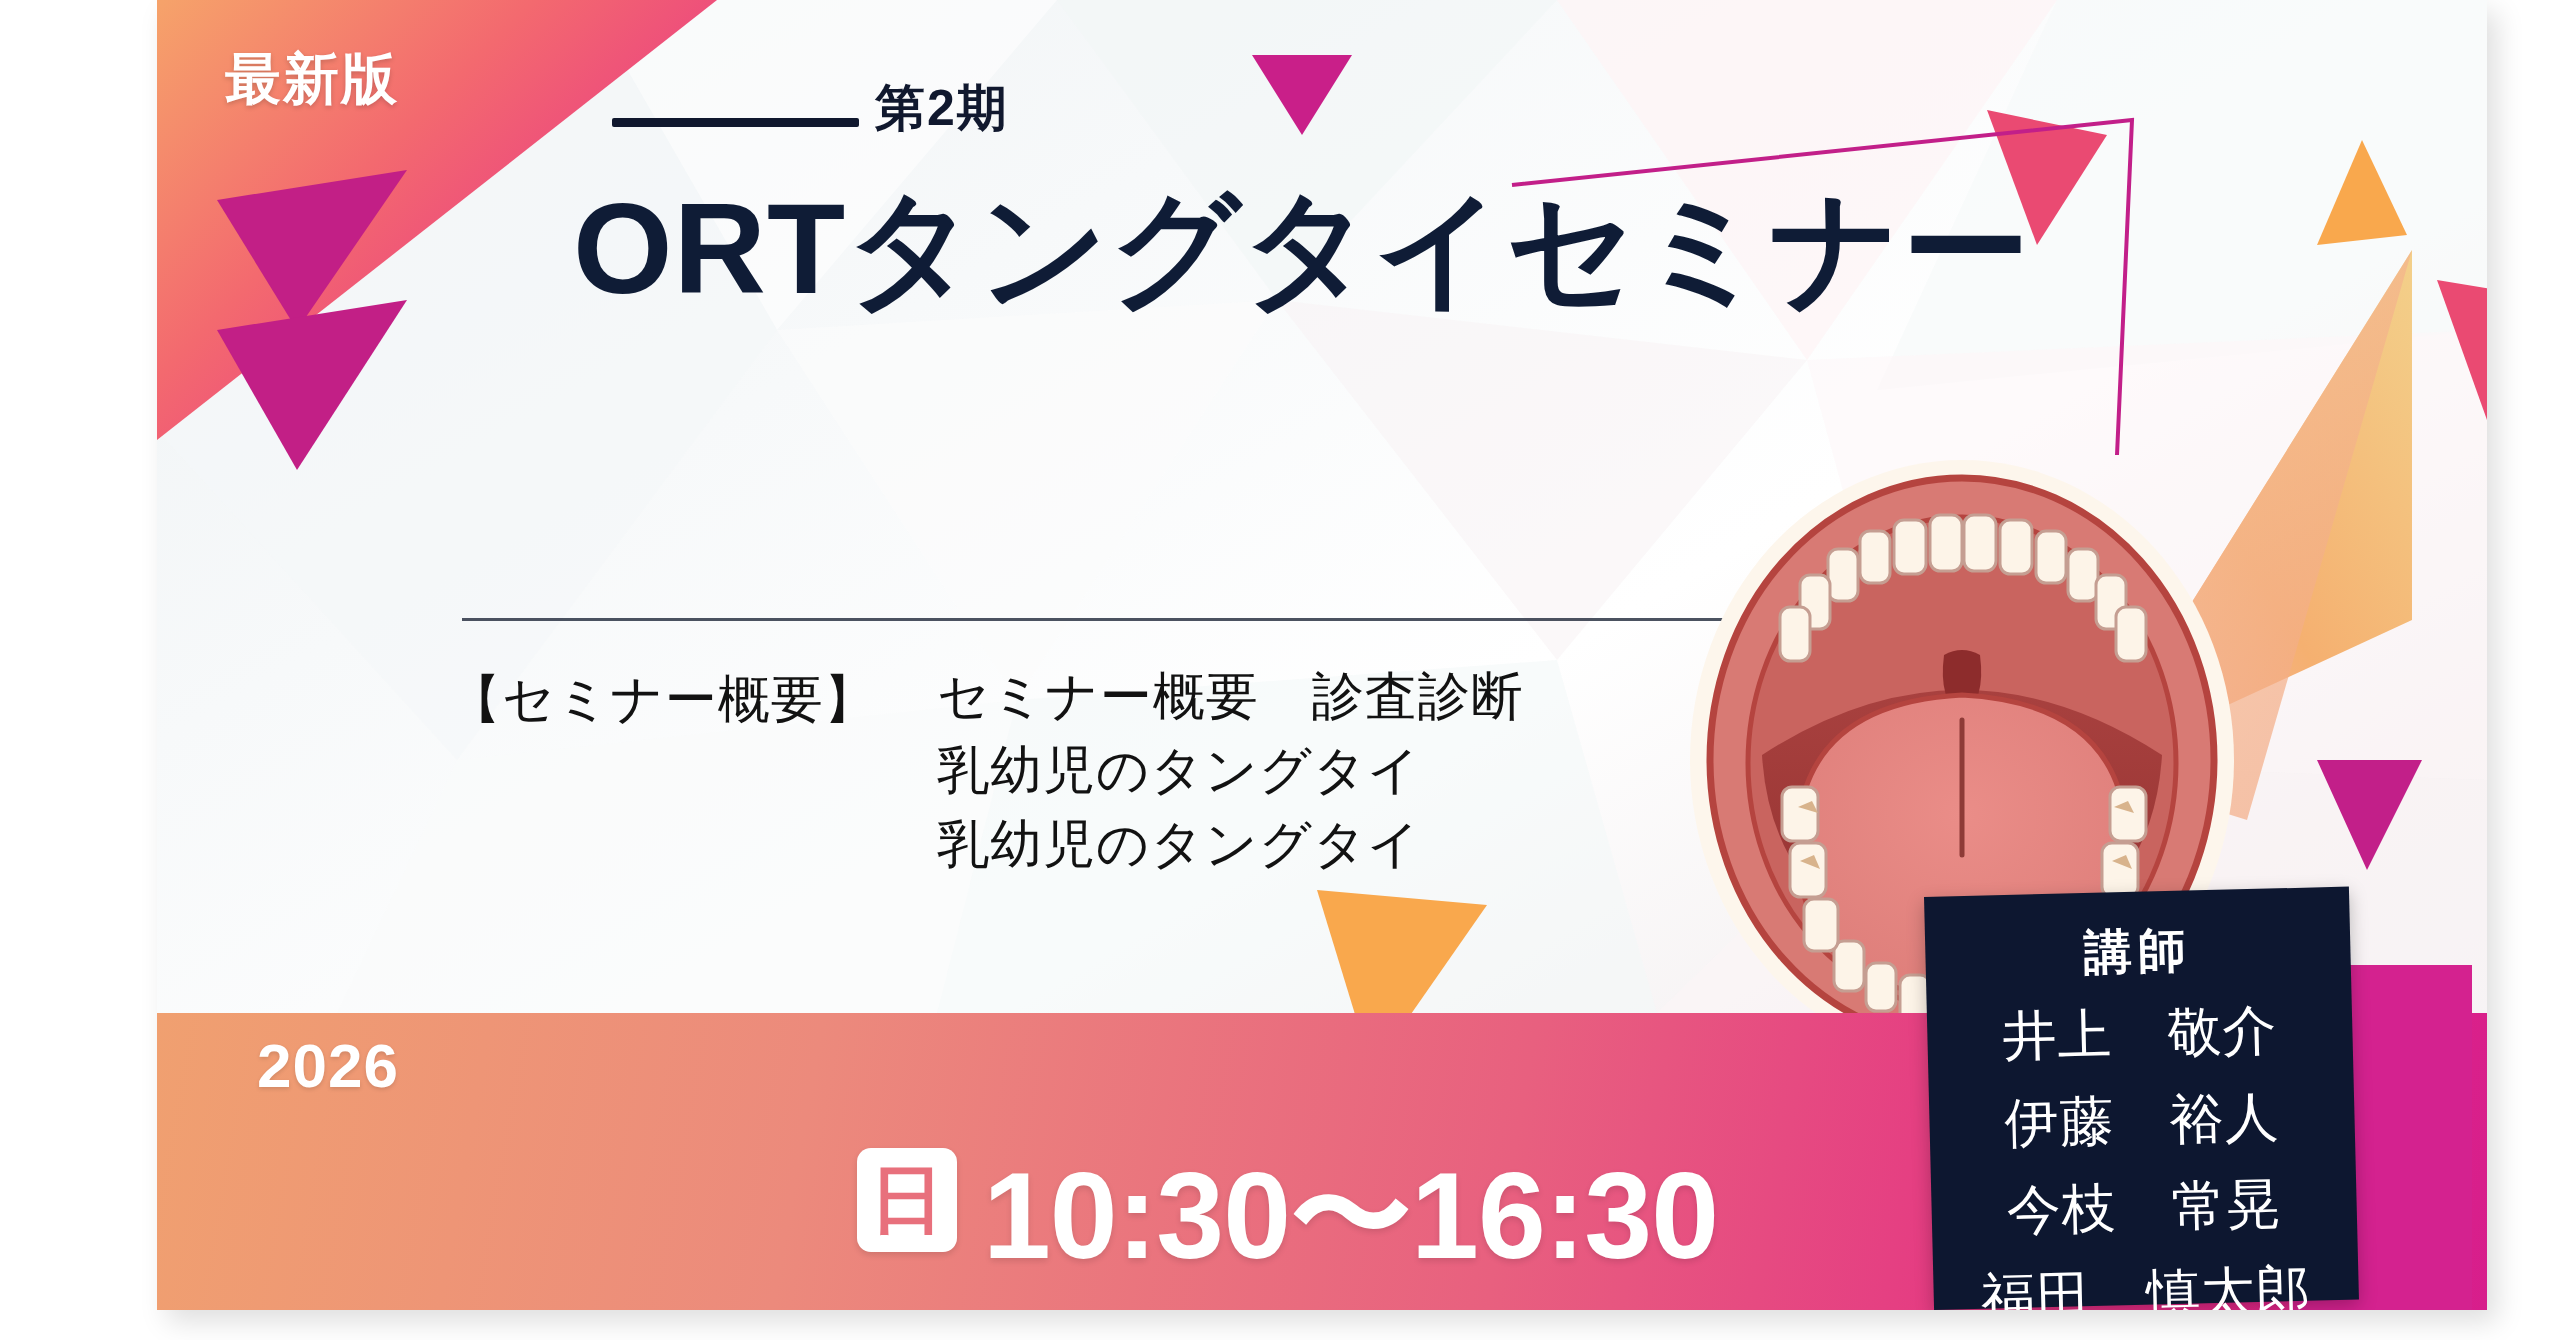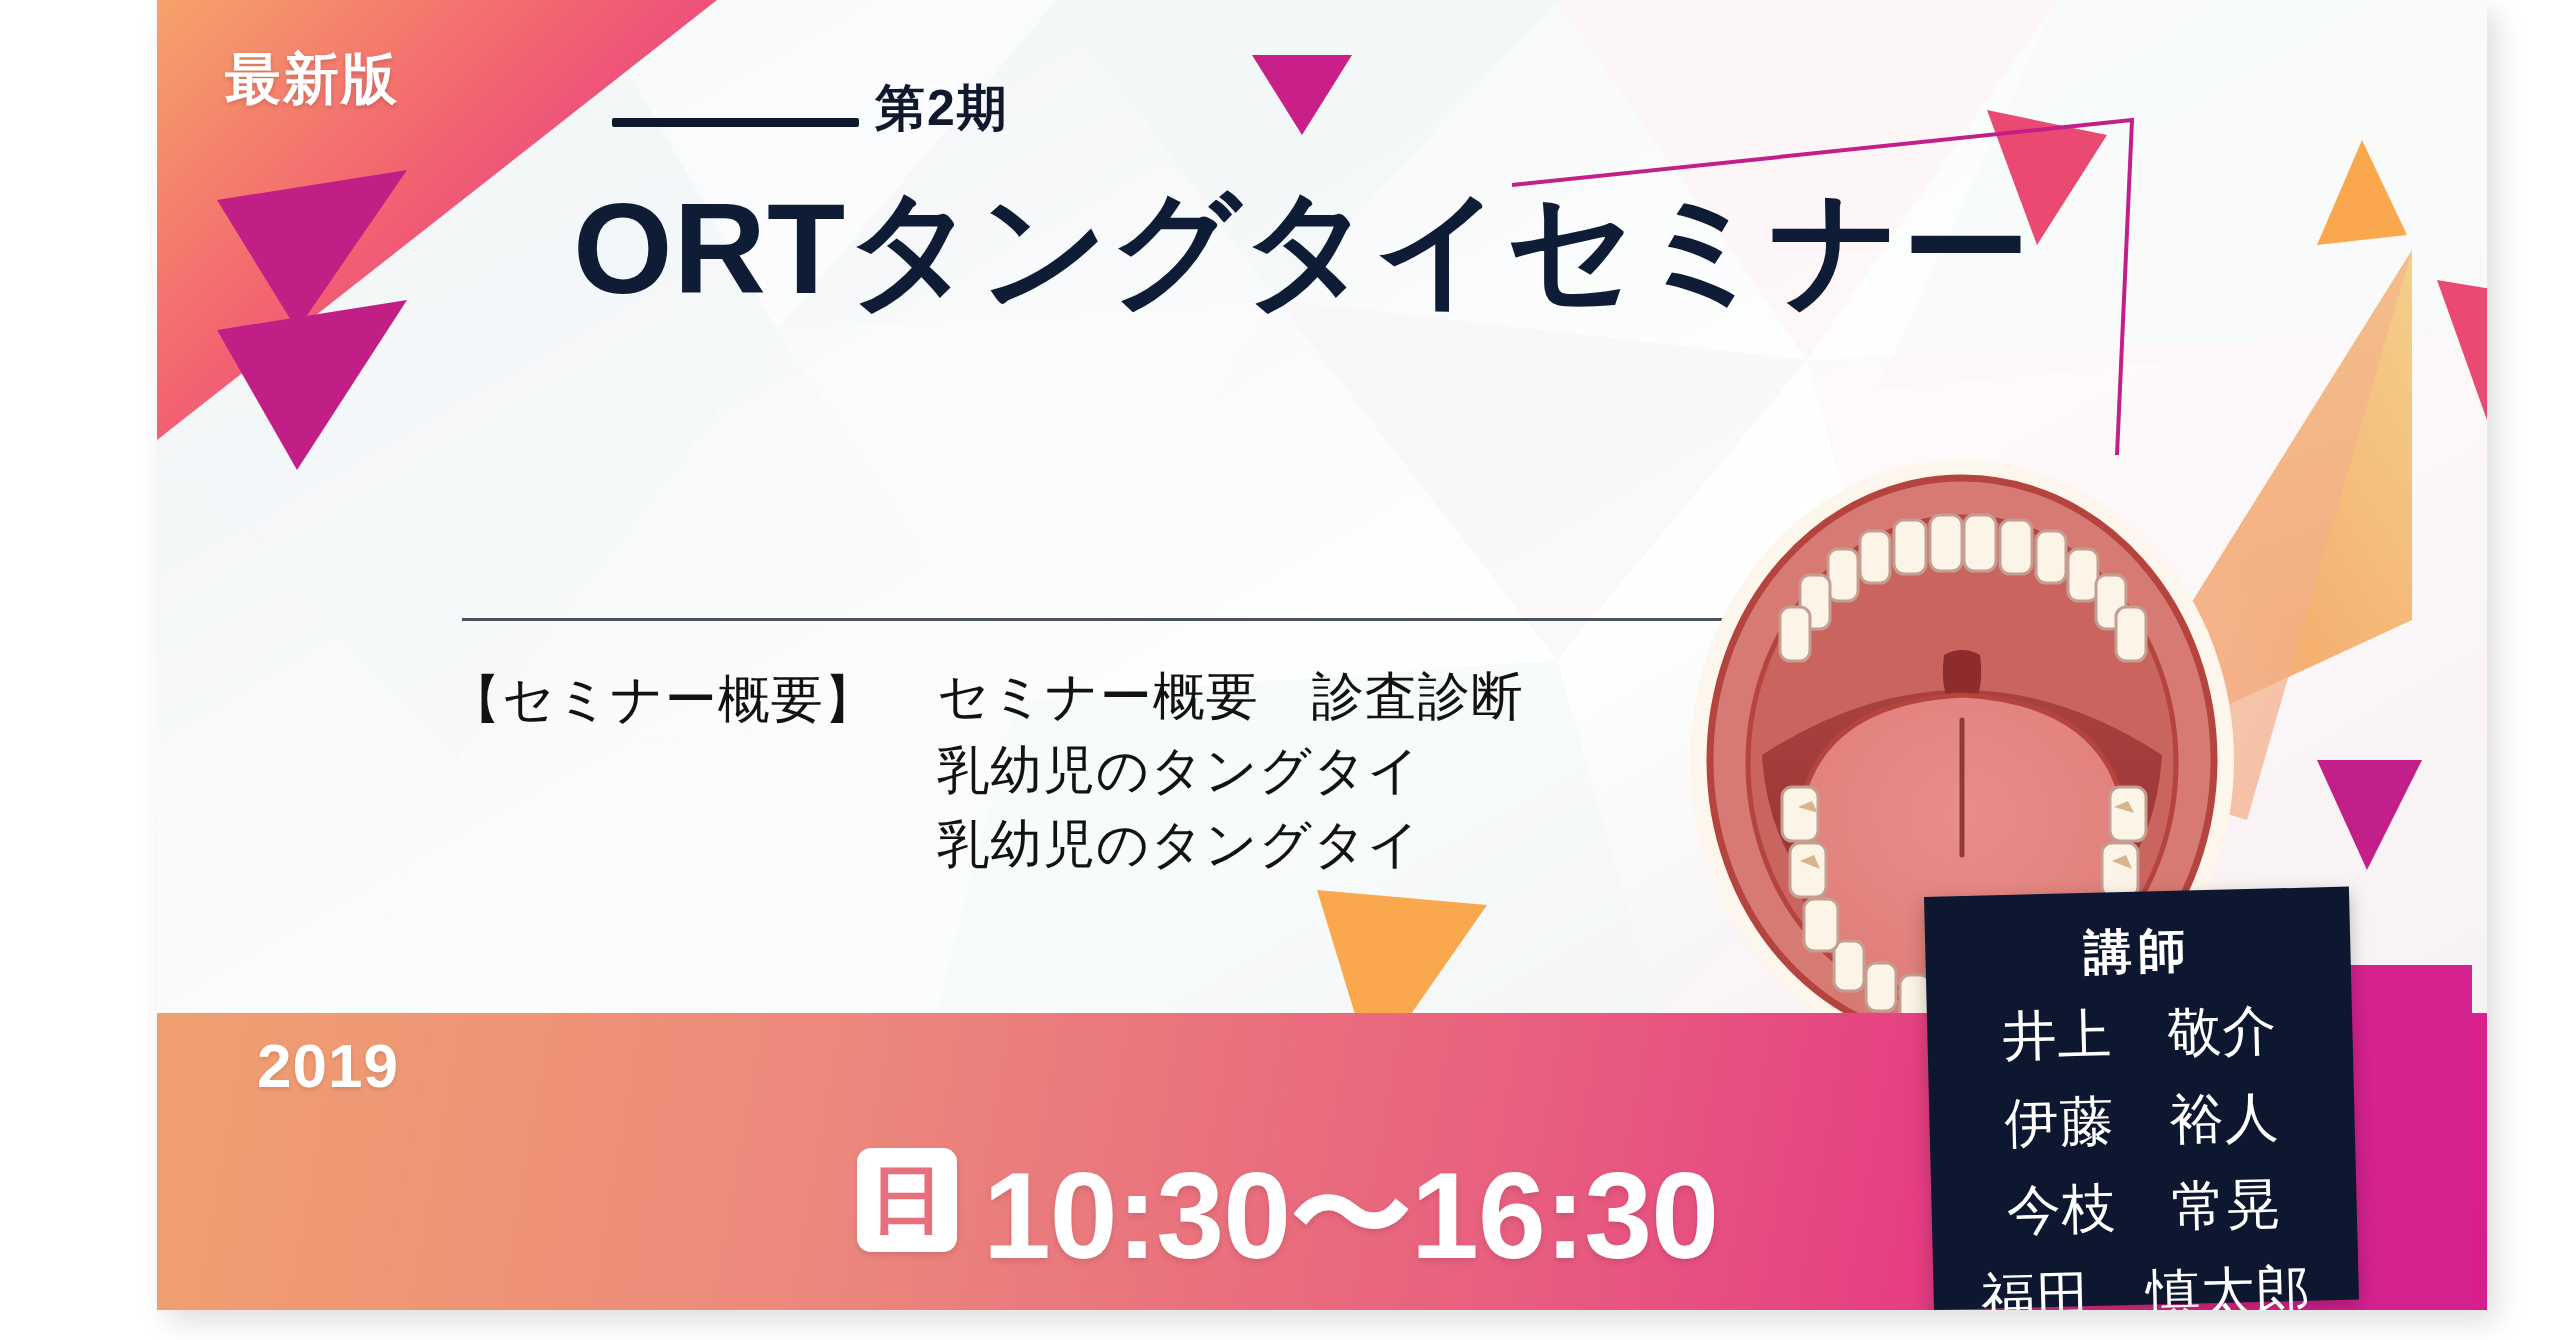--- a/index.html
+++ b/index.html
@@ -303,21 +303,21 @@
         </g>
 
         <g>
           <line x1="392" y1="556" x2="312" y2="500" stroke="#111111" stroke-width="9" stroke-linecap="round"></line>
           <polygon points="300,492 334,498 318,520" fill="#111111"></polygon>
         </g>
       </svg>
     </div>
 
     <div id="date-band"></div>
-    <div id="year">2019</div>
+    <div id="year">2026</div>
     <div id="weekday-box">
       <span>日</span>
     </div>
     <div id="time-range">10:30〜16:30</div>
 
     <div id="instructor-strip"></div>
     <div id="instructor-box">
       <div id="instructor-title">講師</div>
       <div class="instructor-name">井上　敬介</div>
       <div class="instructor-name">伊藤　裕人</div>

